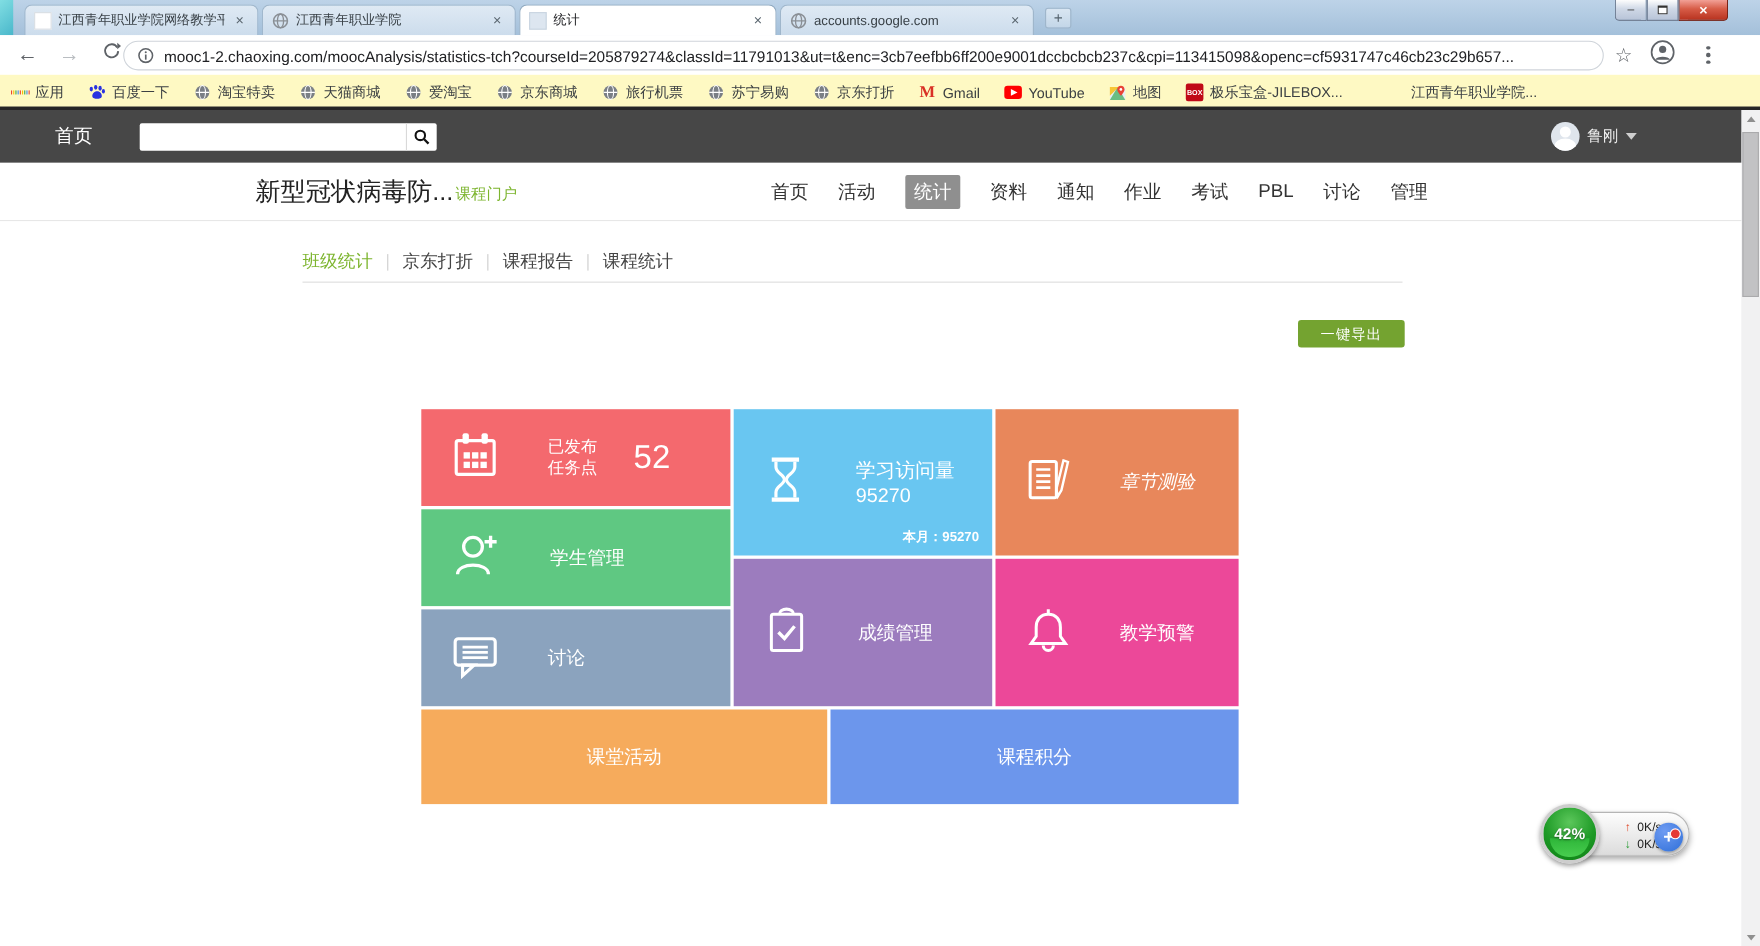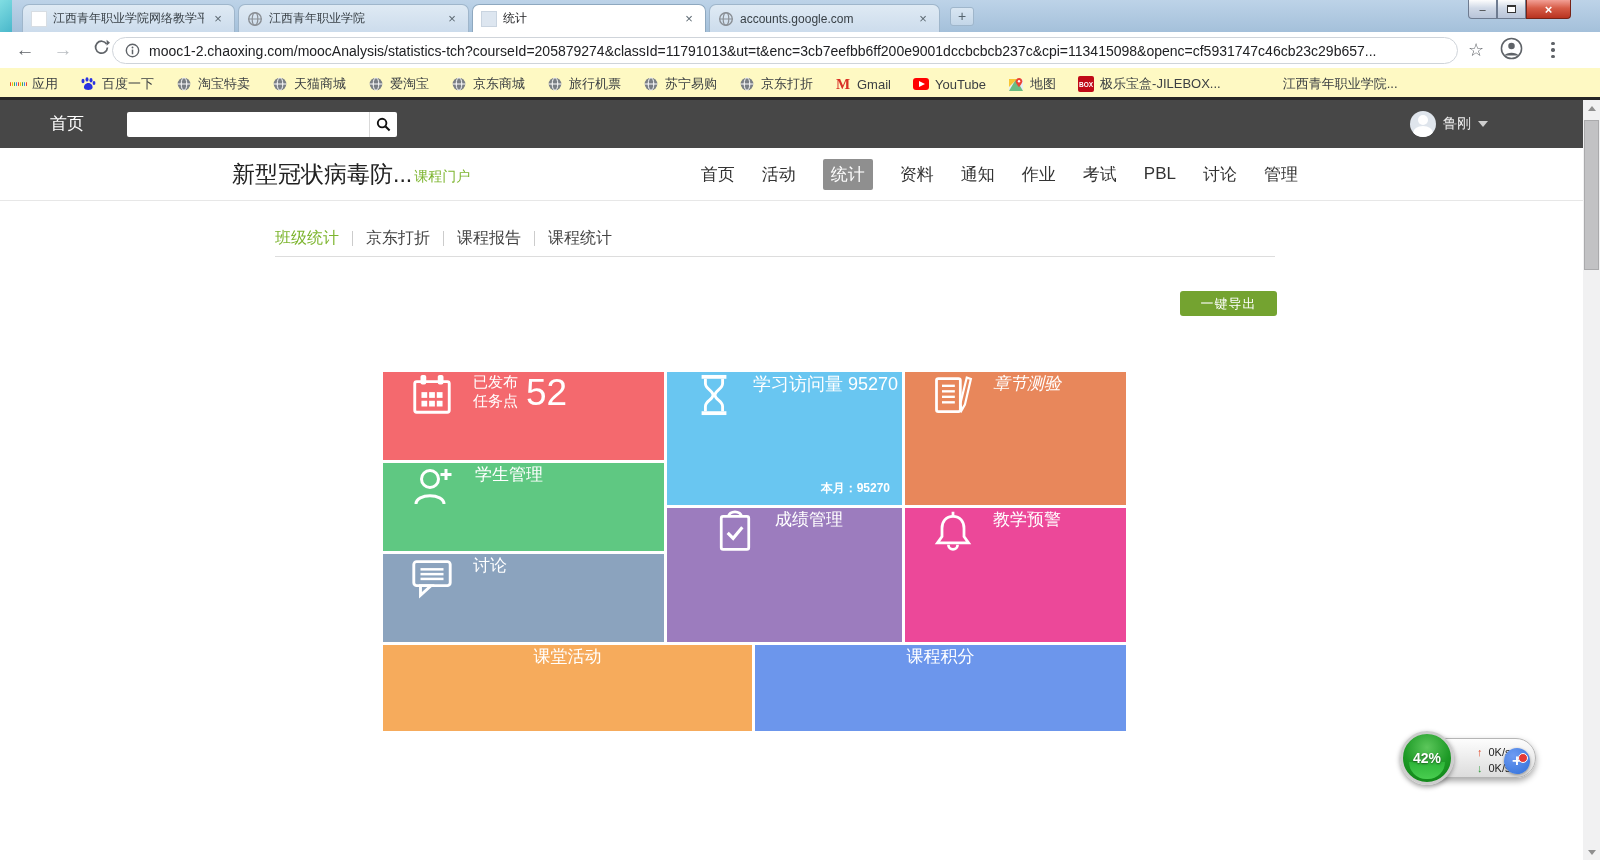--- a/index.html
+++ b/index.html
@@ -85,34 +85,34 @@
   
   .subnav { position:absolute; left:275px; top:228px; display:flex; align-items:center; font-size:16px; color:#444; }
   .subnav .sep { width:1px; height:15px; background:#ccc; margin:0 13px; }
   .subnav .snitem.active { color:#7db52f; }
   .subnav-line { position:absolute; left:275px; top:256px; width:1000px; height:1px; background:#ddd; }
   .exportbtn { position:absolute; left:1180px; top:291px; width:97px; height:25px; border-radius:3px;
     color:#fff; font-size:13px; display:flex; align-items:center; justify-content:center; letter-spacing:1px; border:none; }
 
   
   .tiles { position:absolute; left:383px; top:372px; width:743px; height:359px; }
-  .tile { position:absolute; color:#fff; display:flex; align-items:flex-start; overflow:hidden; }
+  .tile { position:absolute; color:#fff; display:flex; align-items:center; overflow:hidden;gap:25px; }
   .tile .ticon { margin:0 18px 0 26px; flex:0 0 auto; }
   .t-tasks      { left:0;   top:0;   width:281px; height:88px; }
   .t-students   { left:0;   top:91px; width:281px; height:88px; }
   .t-discussion { left:0;   top:182px; width:281px; height:88px; }
   .t-visits     { left:284px; top:0;   width:235px; height:133px; }
-  .t-grades     { left:284px; top:136px; width:235px; height:134px;padding-left:20px; }
+  .t-grades     { left:284px; top:136px; width:235px; height:134px; }
   .t-quiz       { left:522px; top:0;   width:221px; height:133px;font-style:italic; }
   .t-warning    { left:522px; top:136px; width:221px; height:134px; }
   .t-activity   { left:0;   top:273px; width:369px; height:86px; justify-content:center; }
   .t-points     { left:372px; top:273px; width:371px; height:86px; justify-content:center; }
   .tile .lbl { font-size:17px; }
   .t-tasks .twolines { font-size:15px; line-height:19px; }
-  .t-tasks .bignum { font-size:37px; margin-left:8px; font-weight:400; }
+  .t-tasks .bignum { font-size:30px; margin-left:8px; font-weight:400; }
   .t-visits .lbl { font-size:18px; }
   .t-visits .month { position:absolute; right:12px; bottom:8px; font-size:12px; font-weight:bold; }
 
   
   .scrollbar { position:absolute; left:1583px; top:100px; width:17px; height:760px; background:#f1f1f2; z-index:5; }
   .sb-arrow { position:absolute; left:0; width:17px; height:16px; display:flex; align-items:center; justify-content:center; }
   .sb-up { top:0; } .sb-down { bottom:0; }
   .tri-up   { width:0;height:0;border-left:4px solid transparent;border-right:4px solid transparent;border-bottom:5px solid #8f8f8f; }
   .tri-down { width:0;height:0;border-left:4px solid transparent;border-right:4px solid transparent;border-top:5px solid #8f8f8f; }
   .sb-thumb { position:absolute; left:1px; top:20px; width:15px; height:150px; background:#c2c2c4; border:1px solid #aaaaac; }

